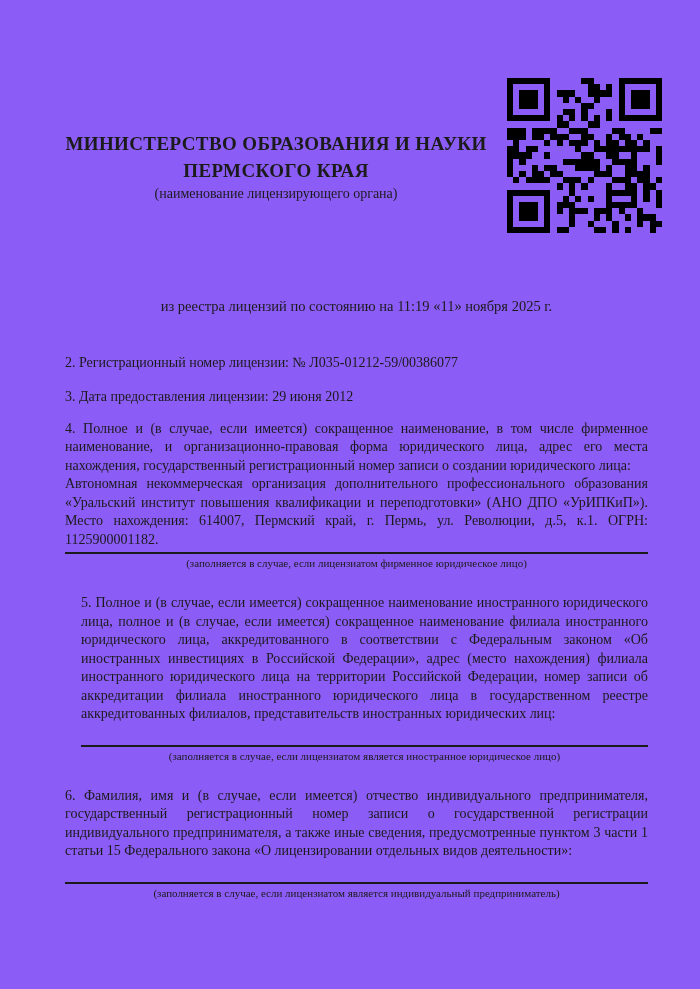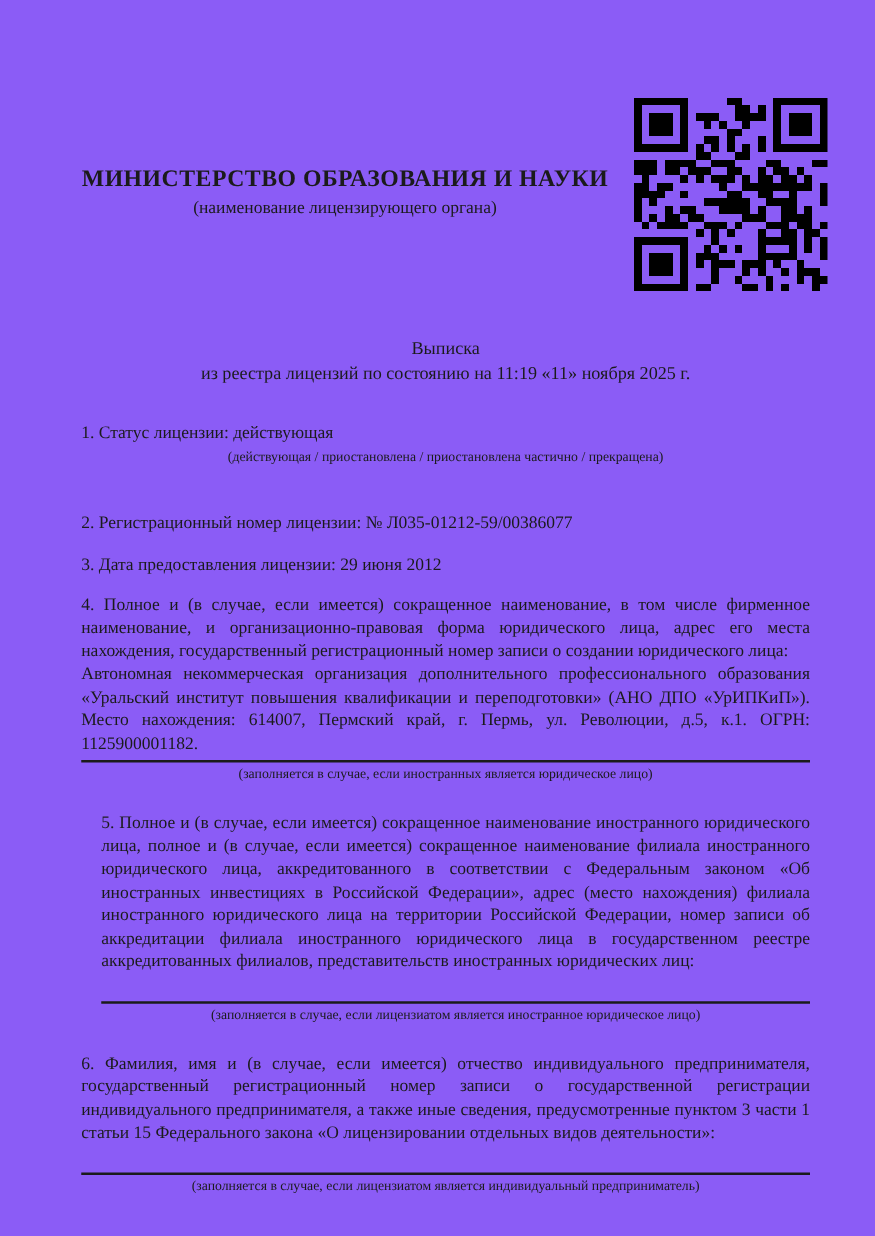--- a/index.html
+++ b/index.html
@@ -366,46 +366,42 @@
         <rect x="14" y="24" width="1" height="1"></rect>
         <rect x="15" y="24" width="1" height="1"></rect>
         <rect x="17" y="24" width="1" height="1"></rect>
         <rect x="19" y="24" width="1" height="1"></rect>
         <rect x="23" y="24" width="1" height="1"></rect>
       </svg>
   </div>
 
   <div class="ministry">
     <div class="m-line">МИНИСТЕРСТВО ОБРАЗОВАНИЯ И НАУКИ</div>
+    <div class="m-line">ПЕРМСКОГО КРАЯ</div>
     <div class="m-caption">(наименование лицензирующего органа)</div>
   </div>
 
   <div class="title-block">
-    <div>Выписка</div>
     <div>из реестра лицензий по состоянию на 11:19 «11» ноября 2025 г.</div>
   </div>
 
-  <section class="sec sec-1">
-    <p class="line">1. Статус лицензии: действующая</p>
-    <p class="caption">(действующая / приостановлена / приостановлена частично / прекращена)</p>
-  </section>
 
   <section class="sec sec-2">
     <p class="line">2. Регистрационный номер лицензии: № Л035-01212-59/00386077</p>
   </section>
 
   <section class="sec sec-3">
     <p class="line">3. Дата предоставления лицензии: 29 июня 2012</p>
   </section>
 
   <section class="sec sec-4">
     <p class="para">4. Полное и (в случае, если имеется) сокращенное наименование, в том числе фирменное наименование, и организационно-правовая форма юридического лица, адрес его места нахождения, государственный регистрационный номер записи о создании юридического лица:</p>
     <p class="para">Автономная некоммерческая организация дополнительного профессионального образования «Уральский институт повышения квалификации и переподготовки» (АНО ДПО «УрИПКиП»). Место нахождения: 614007, Пермский край, г. Пермь, ул. Революции, д.5, к.1. ОГРН: 1125900001182.</p>
     <hr class="rule">
-    <p class="caption">(заполняется в случае, если иностранных является юридическое лицо)</p>
+    <p class="caption">(заполняется в случае, если лицензиатом фирменное юридическое лицо)</p>
   </section>
 
   <section class="sec sec-5">
     <p class="para">5. Полное и (в случае, если имеется) сокращенное наименование иностранного юридического лица, полное и (в случае, если имеется) сокращенное наименование филиала иностранного юридического лица, аккредитованного в соответствии с Федеральным законом «Об иностранных инвестициях в Российской Федерации», адрес (место нахождения) филиала иностранного юридического лица на территории Российской Федерации, номер записи об аккредитации филиала иностранного юридического лица в государственном реестре аккредитованных филиалов, представительств иностранных юридических лиц:</p>
     <hr class="rule gap">
     <p class="caption">(заполняется в случае, если лицензиатом является иностранное юридическое лицо)</p>
   </section>
 
   <section class="sec sec-6">
     <p class="para">6. Фамилия, имя и (в случае, если имеется) отчество индивидуального предпринимателя, государственный регистрационный номер записи о государственной регистрации индивидуального предпринимателя, а также иные сведения, предусмотренные пунктом 3 части 1 статьи 15 Федерального закона «О лицензировании отдельных видов деятельности»:</p>

